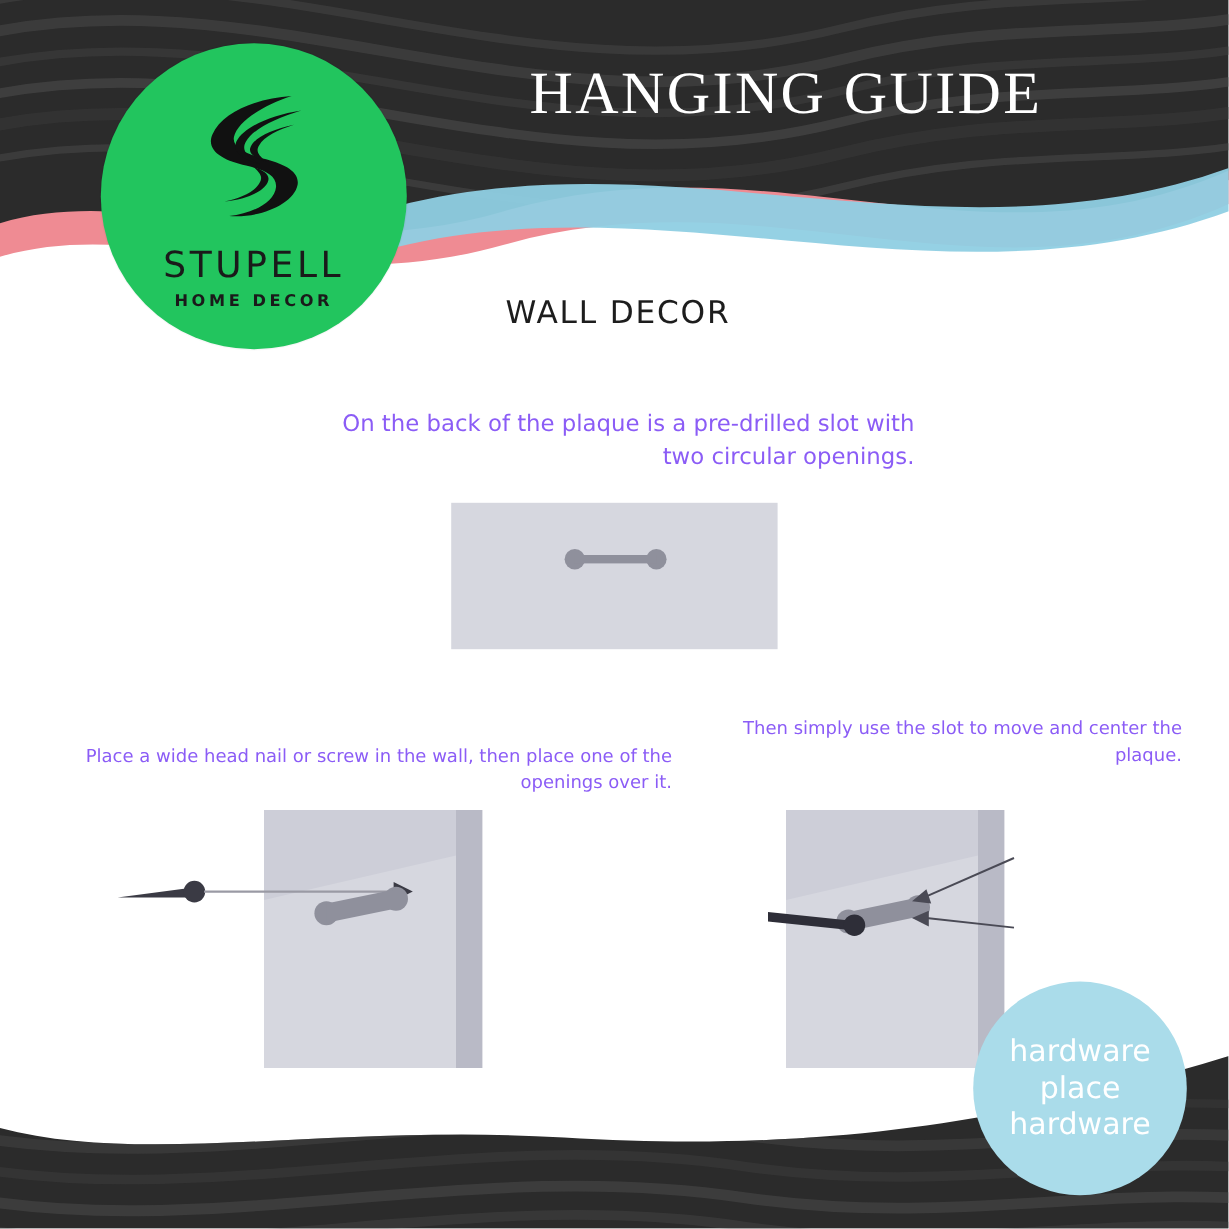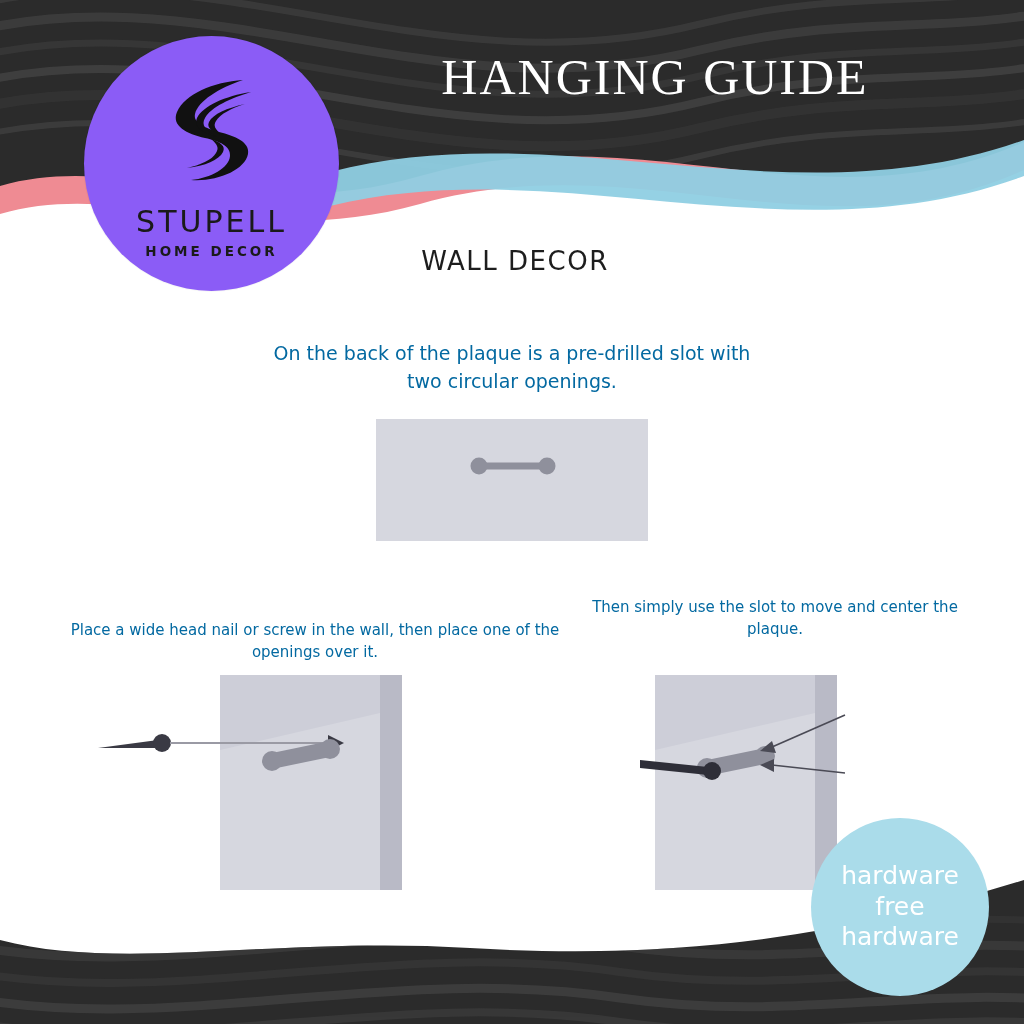--- a/index.html
+++ b/index.html
@@ -43,21 +43,21 @@
   }
 
   
   .logo-badge {
     position: absolute;
     left: 84px;
     top: 36px;
     width: 255px;
     height: 255px;
     border-radius: 50%;
-    background: #8b5cf6;
+    background: #22c55e;
     box-shadow: 0 0 0 1px rgba(0,0,0,0.03);
   }
   .logo-mark {
     position: absolute;
     left: 50%;
     top: 28px;
     transform: translateX(-50%);
     width: 130px;
     height: 130px;
   }
@@ -93,22 +93,22 @@
     width: 320px;
     text-align: center;
     font-size: 26px;
     letter-spacing: 1.5px;
     color: #1d1d1d;
   }
 
   
   .step-text {
     position: absolute;
-    text-align: center;
-    color: #0369a1;
+    text-align: right;
+    color: #8b5cf6;
     line-height: 1.45;
   }
   #step1-text {
     left: 262px;
     top: 340px;
     width: 500px;
     font-size: 19px;
   }
   #step2-text {
     left: 70px;
@@ -273,17 +273,17 @@
     <g>
       <line x1="225" y1="60" x2="152" y2="92" stroke="#4a4a55" stroke-width="1.6"></line>
       <polygon points="152,86 140,96 156,98" fill="#4a4a55"></polygon>
       <line x1="225" y1="118" x2="152" y2="110" stroke="#4a4a55" stroke-width="1.6"></line>
       <polygon points="154,104 140,110 154,117" fill="#4a4a55"></polygon>
     </g>
   </svg>
 
   <div class="hw-badge">
     <span>hardware</span>
-    <span>free</span>
+    <span>place</span>
     <span>hardware</span>
   </div>
 
 </div>
 
 </body></html>

